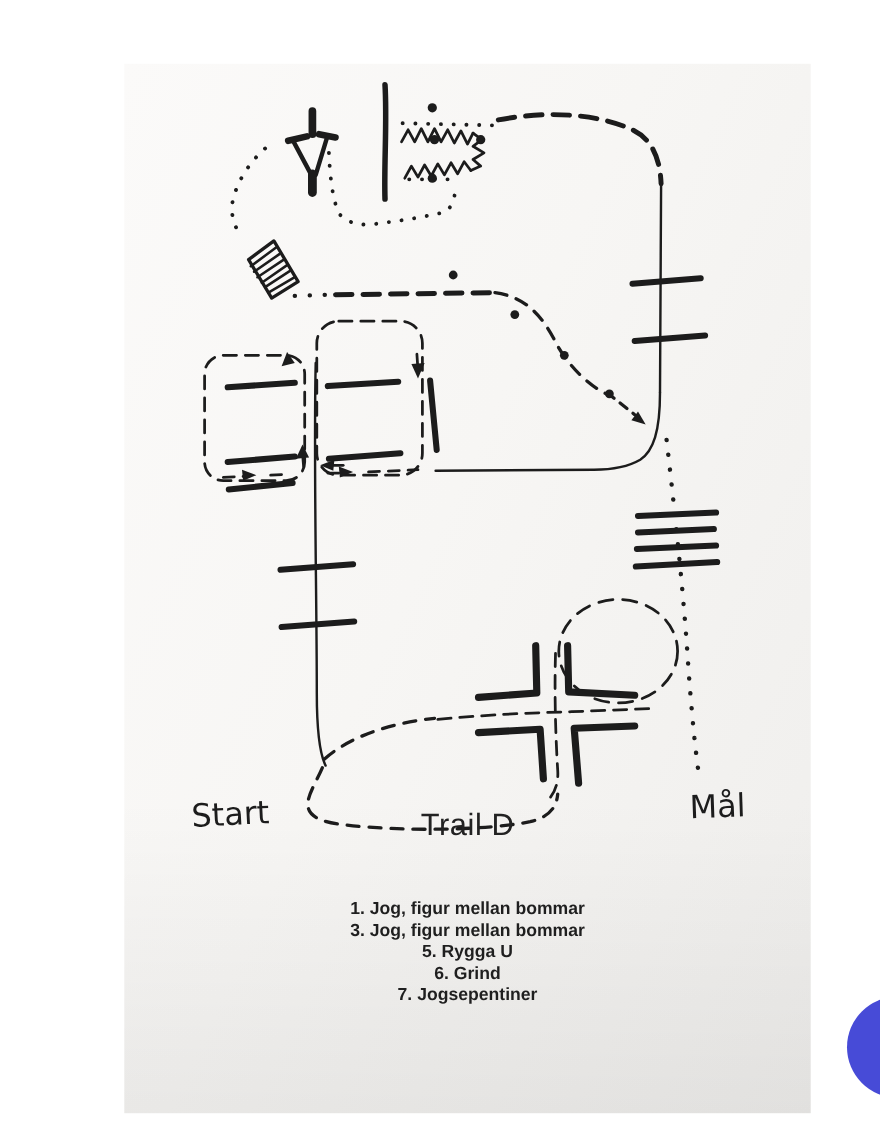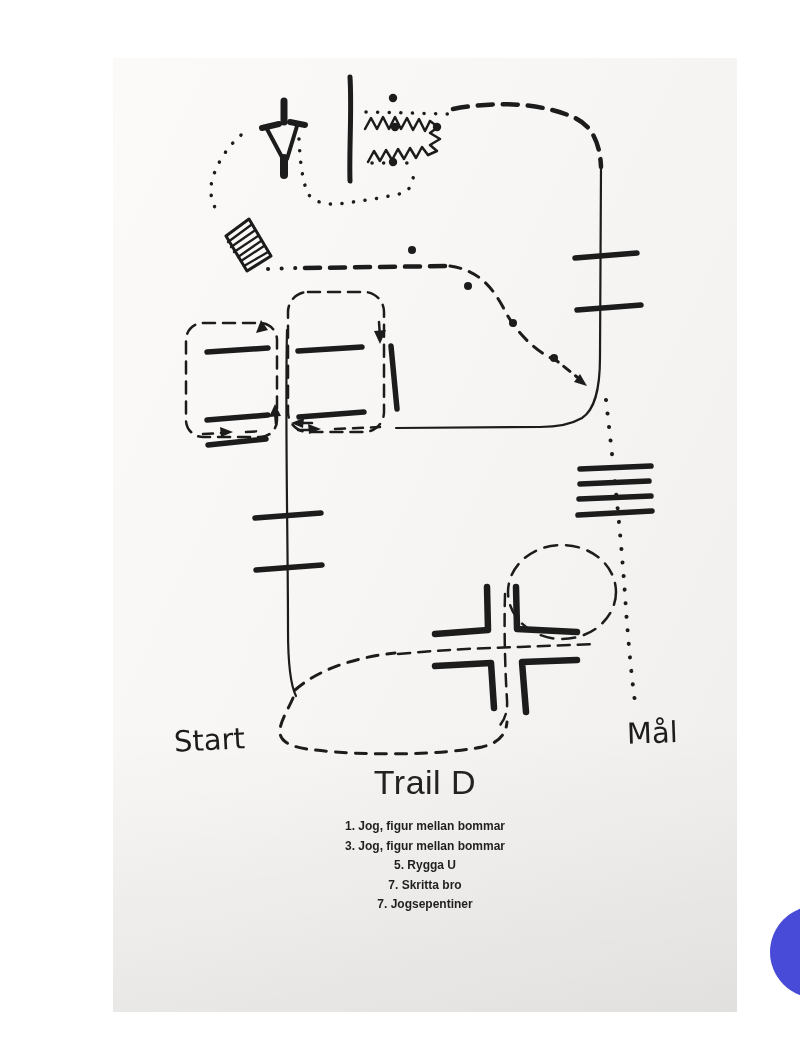--- a/index.html
+++ b/index.html
@@ -21,22 +21,22 @@
   .mid{stroke-width:3;}
   .dash{stroke-width:2.5;stroke-dasharray:12 8;}
   .dashbold{stroke-width:4.5;stroke-dasharray:15 10;}
   .dashmid{stroke-width:3;stroke-dasharray:11 9;}
   .dots{stroke-width:4;stroke-dasharray:0.1 13.5;}
   .dots-s{stroke-width:3.5;stroke-dasharray:0.1 11.5;}
   .hand{font-family:"DejaVu Sans",sans-serif;font-size:29px;fill:#1c1c1c;}
   .caption{
     position:absolute;left:113px;width:624px;text-align:center;color:#222;
   }
-  .title{top:763px;font-size:34px;font-weight:500;letter-spacing:0.5px;}
-  .list{top:817px;font-size:12px;font-weight:600;line-height:19.6px;color:#1f1f1f;}
+  .title{top:734px;font-size:28px;font-weight:500;letter-spacing:0.5px;}
+  .list{top:817px;font-size:16px;font-weight:600;line-height:19.6px;color:#1f1f1f;}
   .fab{
     position:absolute;left:770px;top:906px;width:92px;height:92px;
     border-radius:50%;border:none;cursor:pointer;
   }
 </style>
 </head>
 <body>
 
 <div class="photo"></div>
 
@@ -167,17 +167,17 @@
   <text class="hand" x="174" y="750" transform="rotate(-3 210 740)">Start</text>
   <text class="hand" x="627" y="743" transform="rotate(-2 650 735)">Mål</text>
 </svg>
 
 <div class="caption title">Trail D</div>
 
 <div class="caption list">
   <div>1. Jog, figur mellan bommar</div>
   <div>3. Jog, figur mellan bommar</div>
   <div>5. Rygga U</div>
-  <div>7. Skritta bro</div>
+  <div>6. Grind</div>
   <div>7. Jogsepentiner</div>
 </div>
 
 <button class="fab" style="background:#474bd7" aria-label="action"></button>
 
 </body></html>

